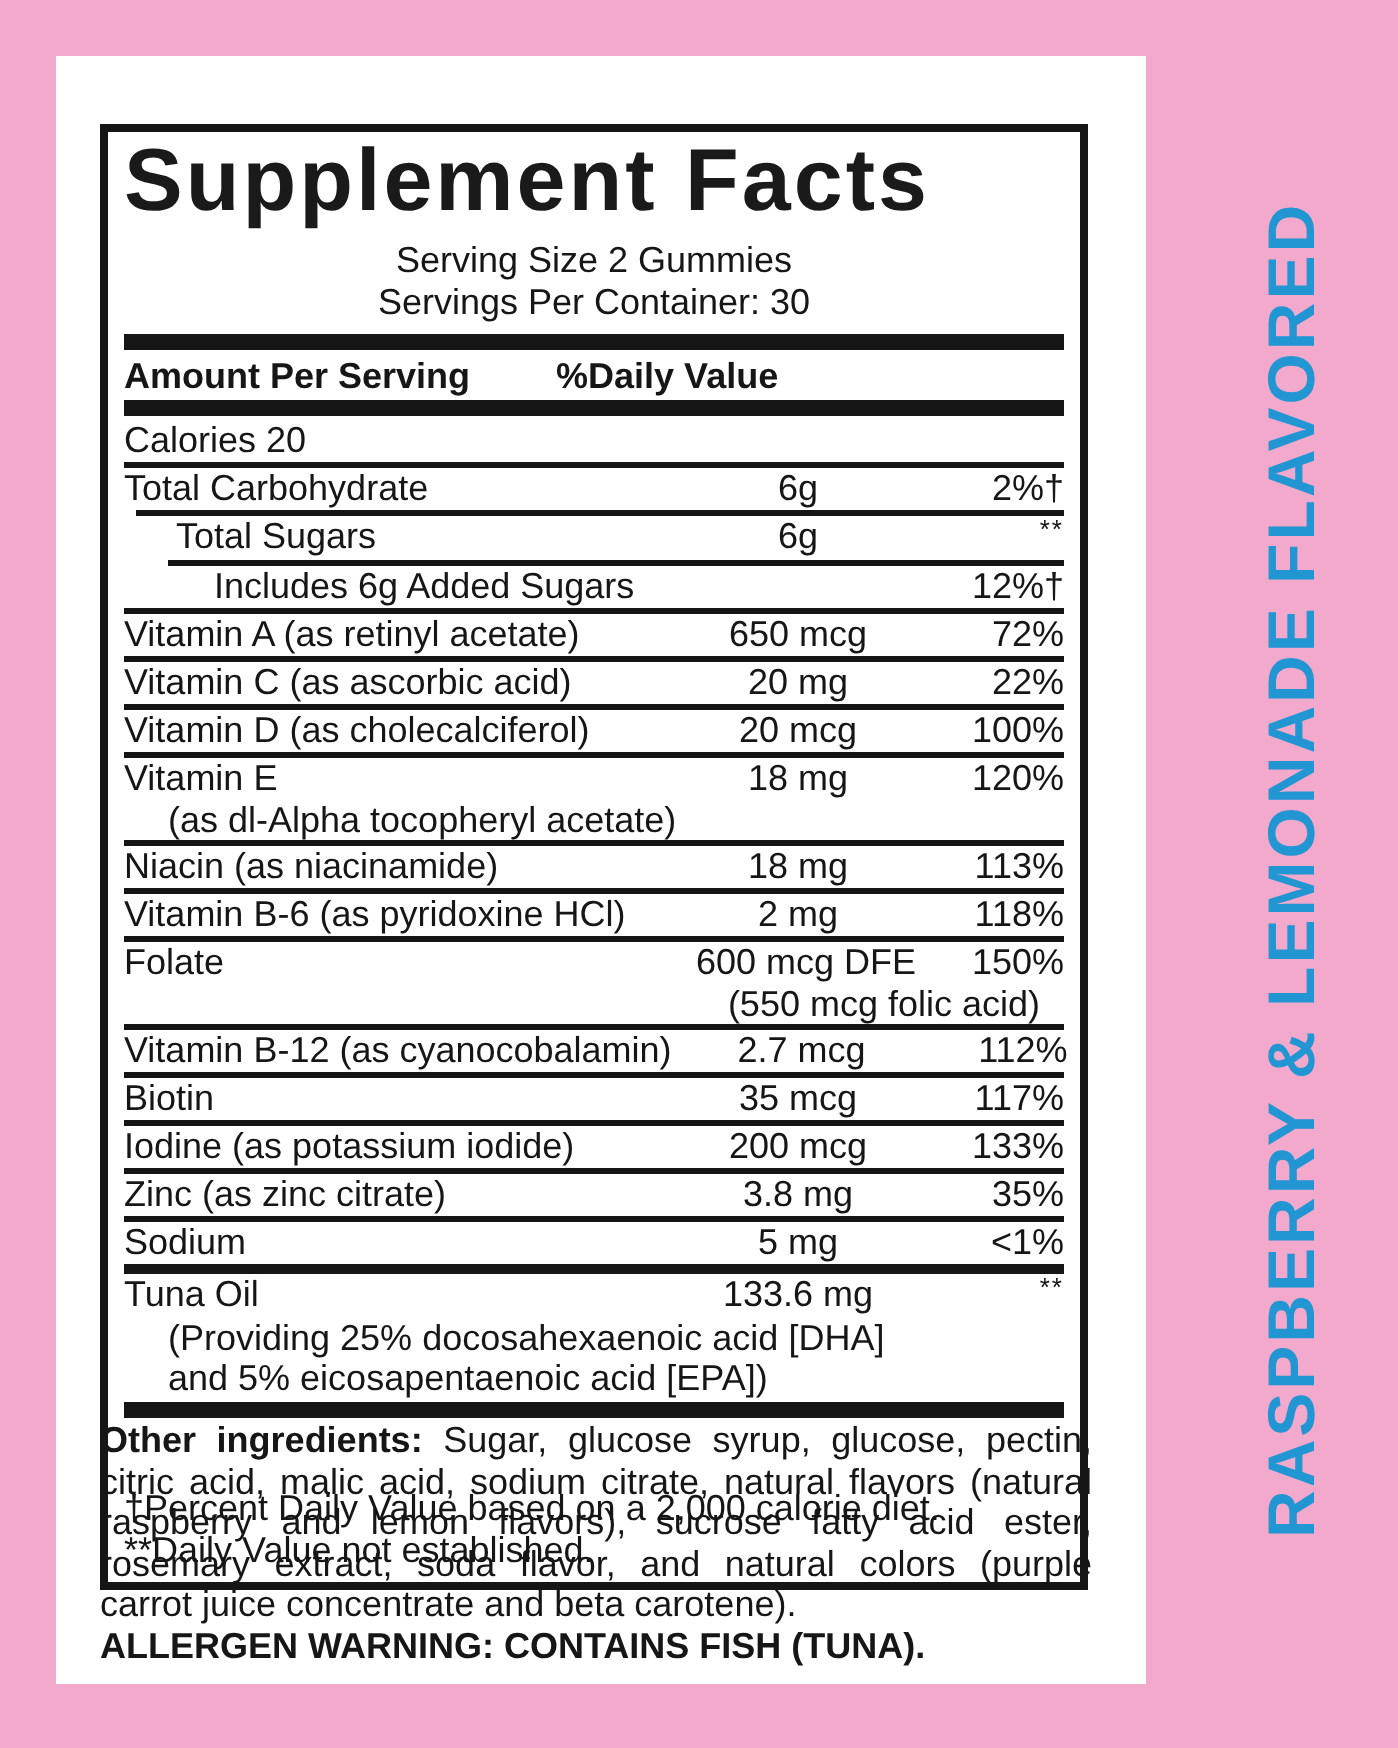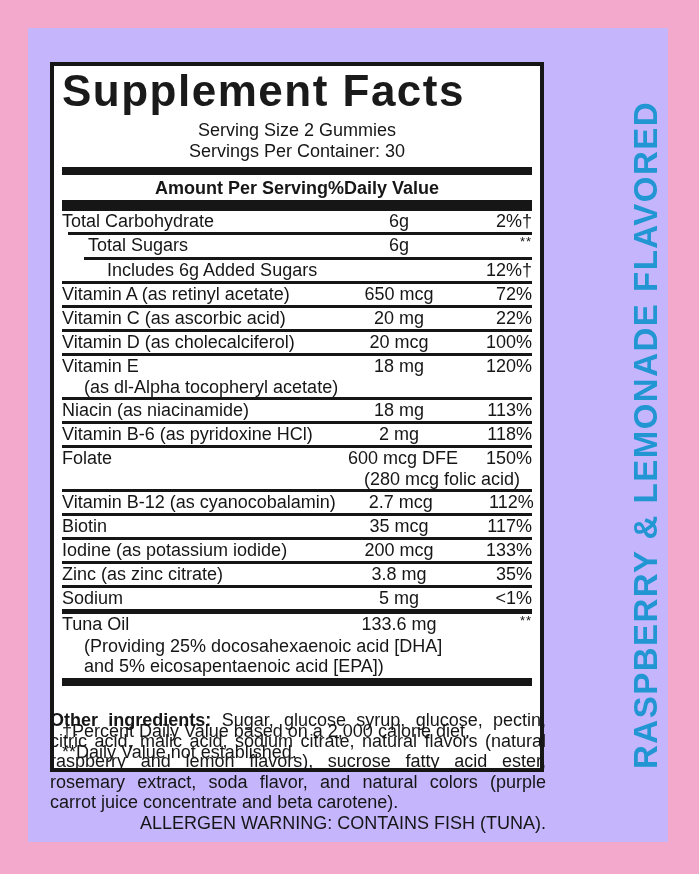--- a/index.html
+++ b/index.html
@@ -5,58 +5,58 @@
   * { margin:0; padding:0; box-sizing:border-box; }
   html,body { width:699px; height:874px; }
   body {
     background:#f3a9cb;
     font-family:"Liberation Sans", sans-serif;
     color:#161616;
     position:relative;
     overflow:hidden;
   }
   .white-panel {
-    position:absolute; left:28px; top:28px; width:640px; height:814px;
-    background:#c4b5fd;
+    position:absolute; left:28px; top:28px; width:545px; height:814px;
+    background:#ffffff;
   }
   .facts-box {
     position:absolute; left:22px; top:34px; width:494px;
     border:4px solid #161616;
     background:#ffffff;
     padding:2px 8px 5px 8px;
   }
   .facts-title {
     font-size:44px; font-weight:bold; letter-spacing:1.5px;
     line-height:1.05; color:#1a1a1a; white-space:nowrap;
   }
   .serving-line { font-size:18px; line-height:21px; }
   .serving-block { margin-top:6px; margin-bottom:5px;text-align:center; }
   .bar { height:8px; background:#161616; }
   .hdr-row {
-    display:flex; justify-content:center;
-    font-weight:bold; font-size:18px; line-height:20px; padding:3px 0 2px 0;
+    display:flex; justify-content:flex-start;
+    font-weight:bold; font-size:18px; line-height:20px; padding:3px 0 2px 0;gap:43px;
   }
   .calories-row { font-size:18px; line-height:20px; padding:2px 0 1px 0; }
   .sep { height:3px; background:#161616; }
   .sep.thick { height:5px; }
   .row { display:flex; align-items:flex-start; font-size:18px; line-height:19px; padding:1px 0; }
   .nm { flex:1 1 auto; white-space:nowrap; }
   .amt { flex:0 0 130px; text-align:center; white-space:nowrap; }
   .amt.right { flex:1 1 auto; text-align:right; padding-right:6px; }
   .dv { flex:0 0 68px; text-align:right; white-space:nowrap; }
   .dv .supstar { font-size:13px; position:relative; top:-5px; letter-spacing:1px; }
   .subnote { font-size:18px; line-height:20px; padding-left:22px; white-space:nowrap; }
   .subnote.right { text-align:right; padding-left:0; padding-right:12px; }
   .footnotes { padding-top:4px; font-size:18px; line-height:21px;margin-top:31px; }
   .ingredients {
     position:absolute; left:22px; top:682px; width:496px;
     font-size:18px; line-height:20.6px; text-align:justify;
   }
   .ingredients b { font-weight:bold; }
-  .allergen { font-weight:normal; text-align:right; }
+  .allergen { font-weight:bold; text-align:left; }
   .side-label {
     position:absolute; top:28px; right:34px; height:814px;
     writing-mode:vertical-rl; transform:rotate(180deg);
     text-align:center;
     font-size:33px; font-weight:bold; letter-spacing:1.5px;
     color:#2196d3; white-space:nowrap;
   }
 </style>
 </head>
 <body>
@@ -73,20 +73,21 @@
 
     <div class="bar"></div>
 
     <div class="hdr-row">
       <span>Amount Per Serving</span>
       <span>%Daily Value</span>
     </div>
 
     <div class="bar"></div>
 
+    <div class="calories-row">Calories  20</div>
 
     <div>
         <div class="sep"></div>
         <div class="row">
           <span class="nm">Total Carbohydrate</span>
           <span class="amt">6g</span>
           <span class="dv">2%†</span>
         </div>
         <div class="sep" style="margin-left: 6px;"></div>
         <div class="row">
@@ -136,21 +137,21 @@
           <span class="nm">Vitamin B-6 (as pyridoxine HCl)</span>
           <span class="amt">2 mg</span>
           <span class="dv">118%</span>
         </div>
         <div class="sep"></div>
         <div class="row">
           <span class="nm">Folate</span>
           <span class="amt right">600 mcg DFE</span>
           <span class="dv">150%</span>
         </div>
-        <div class="subnote right">(280 mcg folic acid)</div>
+        <div class="subnote right">(550 mcg folic acid)</div>
         <div class="sep"></div>
         <div class="row">
           <span class="nm">Vitamin B-12 (as cyanocobalamin)</span>
           <span class="amt">2.7 mcg</span>
           <span class="dv">112%</span>
         </div>
         <div class="sep"></div>
         <div class="row">
           <span class="nm">Biotin</span>
           <span class="amt">35 mcg</span>

